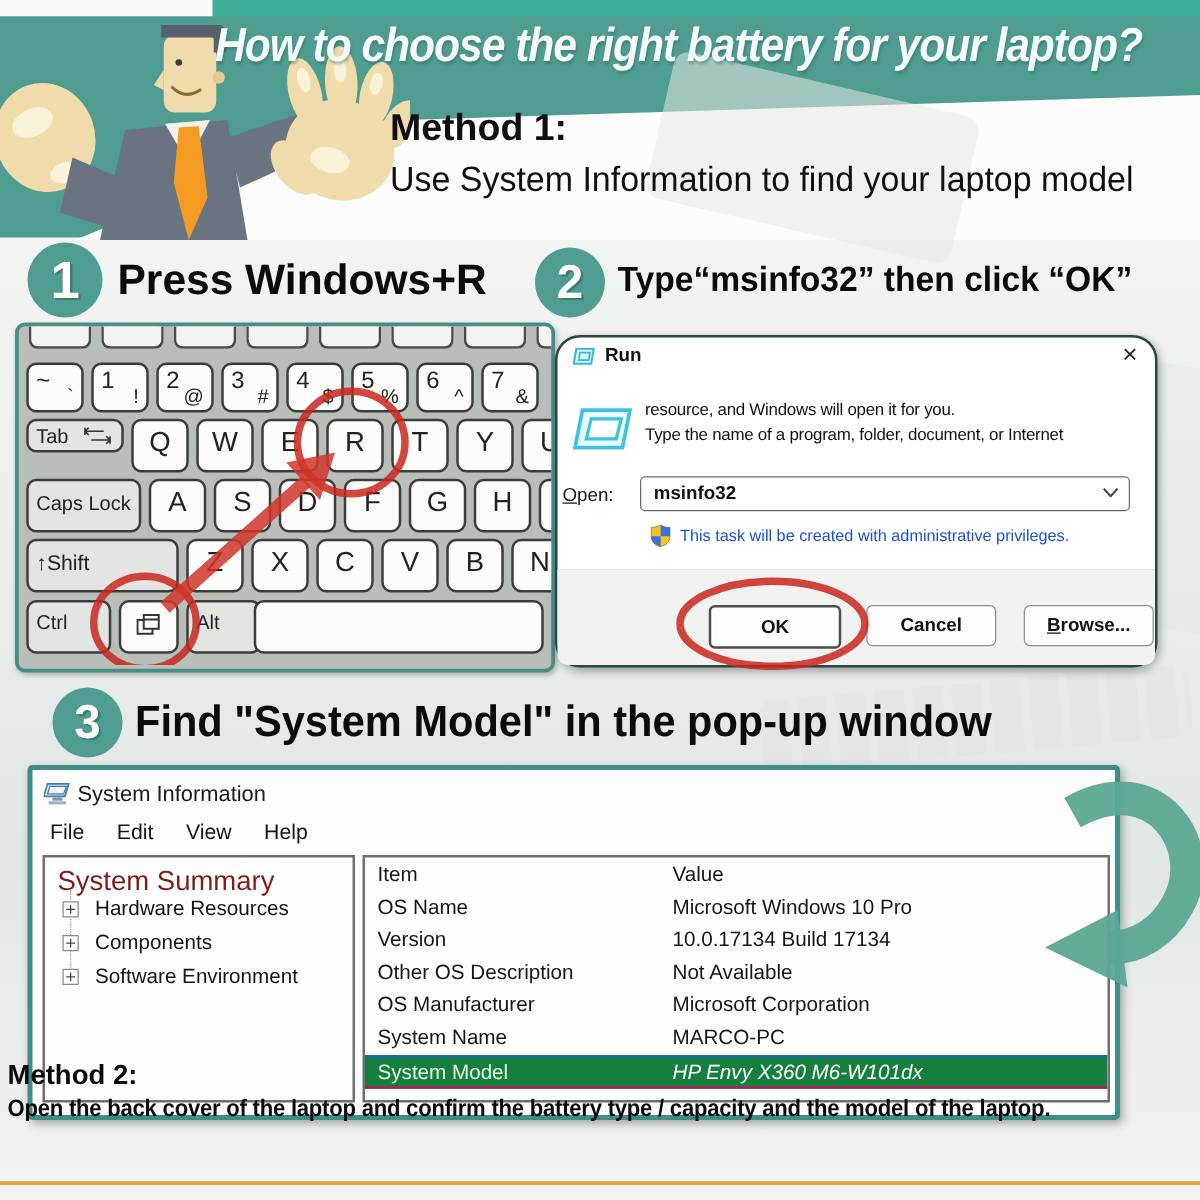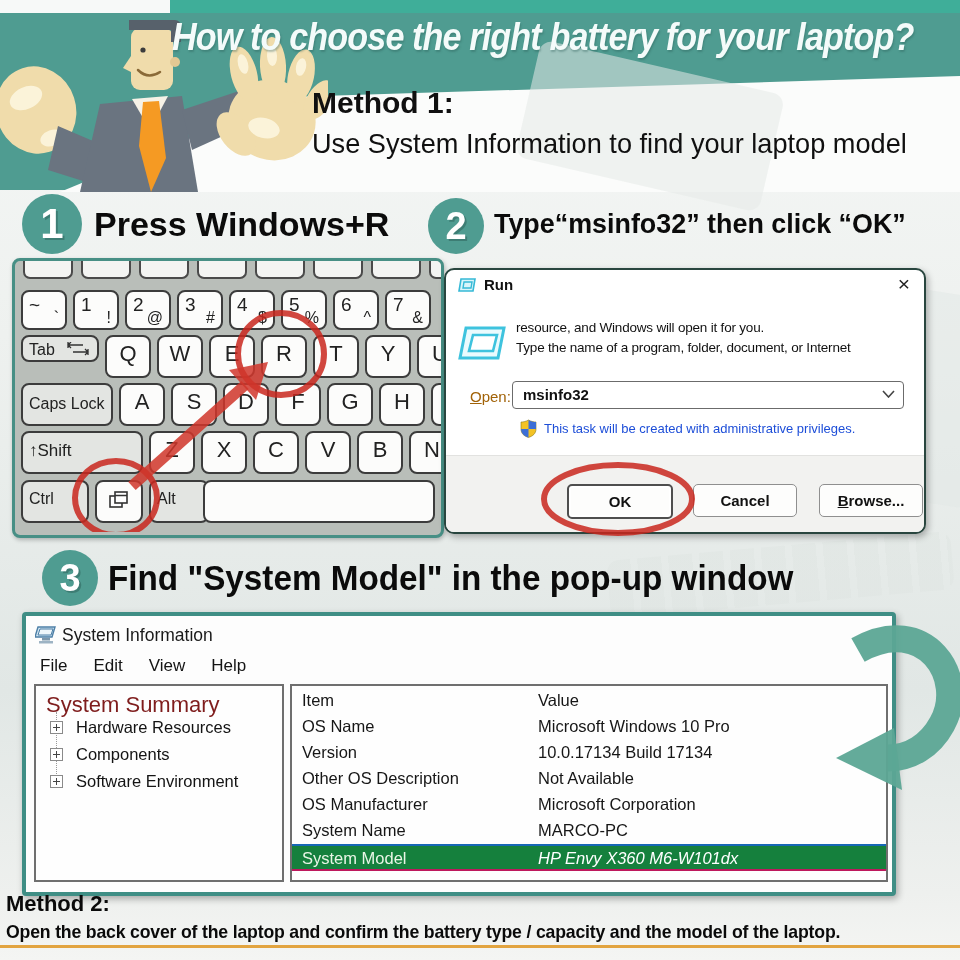--- a/index.html
+++ b/index.html
@@ -47,29 +47,29 @@
   .key .kcenter{position:absolute;left:0;right:0;top:4px;text-align:center;font-size:22px;}
   .key .kmain{position:absolute;left:6px;top:2px;font-size:19px;}
   .key .ksub{position:absolute;right:6px;bottom:1px;font-size:16px;}
   .key .klabel{position:absolute;left:6px;top:4px;font-size:16px;}
   .fkey{position:absolute;top:0px;height:18px;background:#f3f4f2;border:2px solid #4a4a4a;border-top:none;
     border-radius:0 0 7px 7px;box-sizing:border-box;}
   .kb-annot{position:absolute;left:12px;top:258px;z-index:5;pointer-events:none;}
 
   
   .run{position:absolute;left:444px;top:268px;width:482px;height:266px;background:#fff;
-    border:2px solid #29463f;border-radius:10px;z-index:2;box-shadow:2px 3px 7px rgba(0,0,0,.3);box-sizing:border-box;}
+    border:2px solid #29463f;border-radius:20px;z-index:2;box-shadow:2px 3px 7px rgba(0,0,0,.3);box-sizing:border-box;}
   .run-titlebar{position:absolute;left:0;top:0;right:0;height:30px;}
   .run-title{position:absolute;left:38px;top:6px;font-size:15px;font-weight:600;color:#111;}
   .run-close{position:absolute;right:14px;top:2px;font-size:21px;font-weight:300;color:#222;cursor:default;}
   .run-icon-small{position:absolute;left:12px;top:8px;}
   .run-icon-big{position:absolute;left:12px;top:52px;}
   .run-msg{position:absolute;left:70px;top:48px;width:402px;font-size:13.5px;line-height:20px;color:#111;
     font-weight:500;letter-spacing:-.2px;}
-  .open-label{position:absolute;left:24px;top:118px;font-size:15px;color:#a16207;}
+  .open-label{position:absolute;left:4px;top:118px;font-size:15px;color:#0f172a;}
   .u{text-decoration:underline;}
   .open-input{position:absolute;left:66px;top:111px;width:392px;height:28px;border:1.5px solid #6b6b6b;
     border-radius:4px;background:#fff;box-sizing:border-box;}
   .open-input .val{position:absolute;left:10px;top:4px;font-size:15px;font-weight:600;color:#111;}
   .open-input .chev{position:absolute;right:8px;top:8px;}
   .uac-shield{position:absolute;left:74px;top:149px;}
   .uac-text{position:absolute;left:98px;top:151px;font-size:13px;font-weight:400;color:#1d4ed8;}
   .run-foot{position:absolute;left:0;right:0;bottom:0;height:76px;background:#f2f2f0;
     border-top:1px solid #e2e2e0;border-radius:0 0 8px 8px;}
   .btn{position:absolute;top:214px;width:102px;height:31px;background:#fdfdfc;border:1.5px solid #8f8f8f;
@@ -98,21 +98,21 @@
   .si-row{position:absolute;left:0;width:100%;height:26px;font-size:16.5px;color:#161616;}
   .si-row .c1{position:absolute;left:10px;top:3px;}
   .si-row .c2{position:absolute;left:246px;top:3px;}
   .si-row.head{font-weight:400;}
   .si-row.hl{background:#15803d;border-top:2px solid #1667b5;border-bottom:2px solid #be185d;height:27px;box-sizing:border-box;}
   .si-row.hl .c1{color:#e9f5e6;}
   .si-row.hl .c2{color:#ffffff;font-style:italic;}
   .swoosh{position:absolute;left:830px;top:606px;z-index:6;}
 
   
-  .m2{position:absolute;left:6px;top:847px;z-index:4;color:#0a0a0a;margin-top:44px;}
+  .m2{position:absolute;left:6px;top:847px;z-index:4;color:#0a0a0a;}
   .m2-title{font-size:22px;font-weight:bold;}
   .m2-text{font-size:19px;font-weight:bold;margin-top:4px;white-space:nowrap;
     transform:scaleX(.93);transform-origin:left top;letter-spacing:-.2px;}
   .orange-line{position:absolute;left:0;top:945px;width:960px;height:3px;background:#e2a440;z-index:4;}
 </style>
 </head>
 <body>
 
 <div class="canvas">
 

